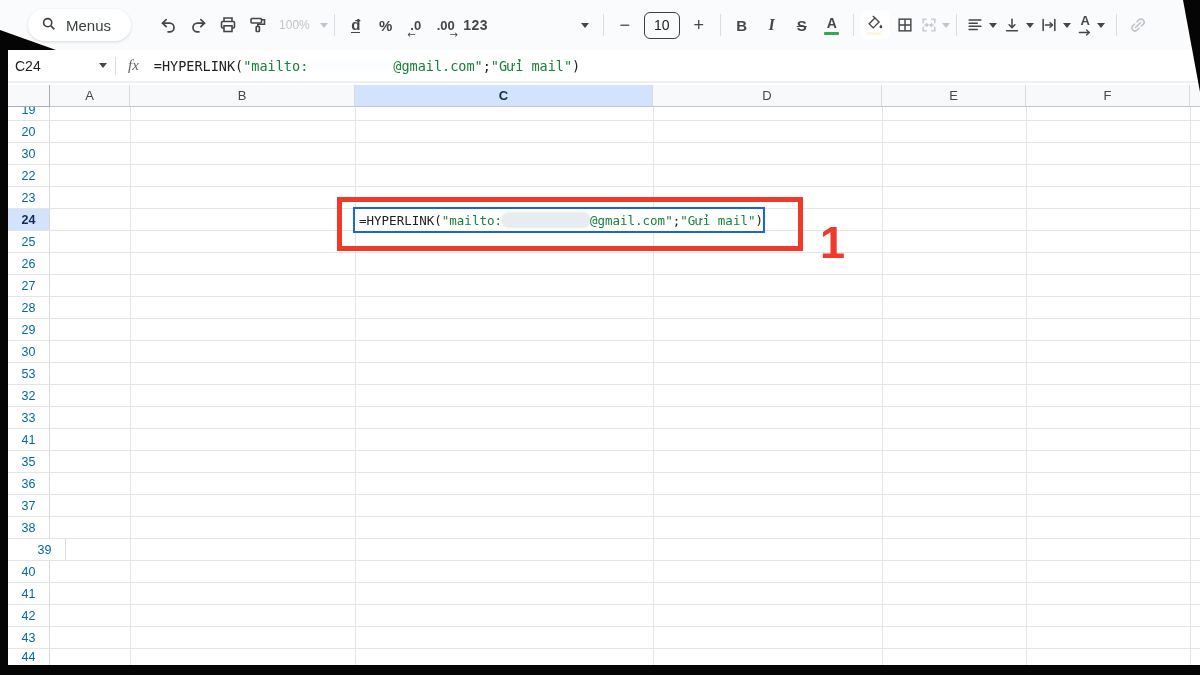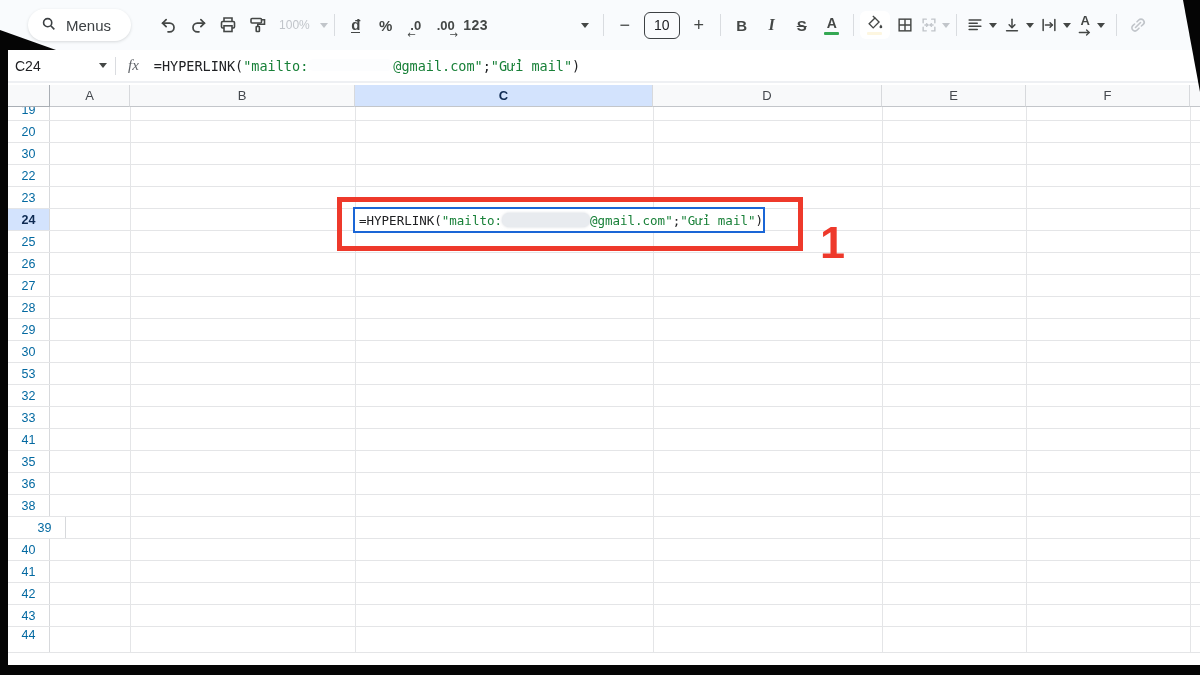--- a/index.html
+++ b/index.html
@@ -388,20 +388,25 @@
             <span>35</span>
           </div>
         </div>
         <div class="grow" style="height: 22px;">
           <div class="rownum">
             <span>36</span>
           </div>
         </div>
         <div class="grow" style="height: 22px;">
           <div class="rownum">
+            <span>37</span>
+          </div>
+        </div>
+        <div class="grow" style="height: 22px;">
+          <div class="rownum">
             <span>38</span>
           </div>
         </div>
         <div class="grow" style="height: 22px; padding-left: 16px;">
           <div class="rownum">
             <span>39</span>
           </div>
         </div>
         <div class="grow" style="height: 22px;">
           <div class="rownum">

